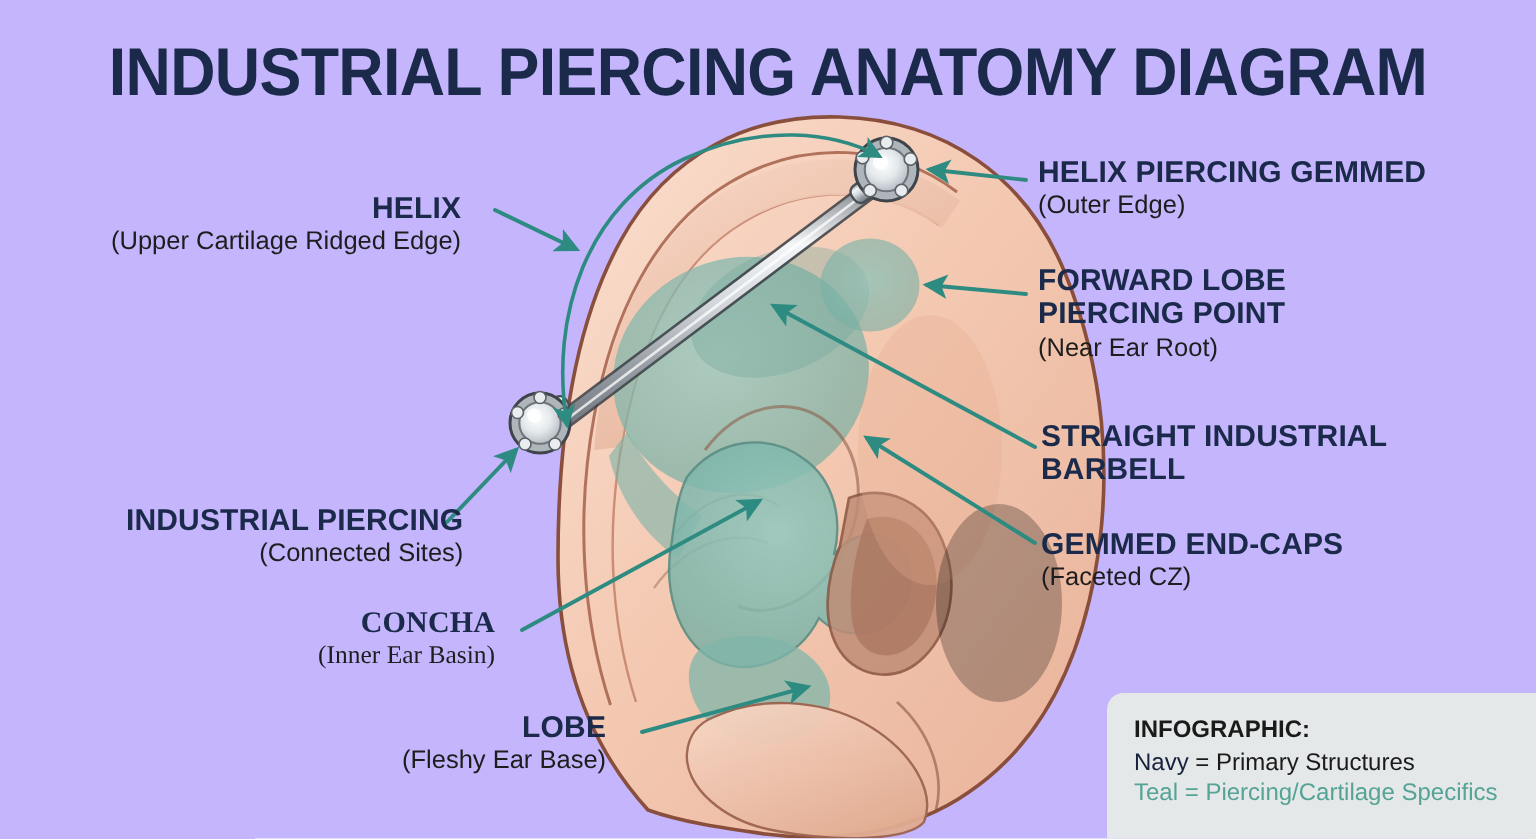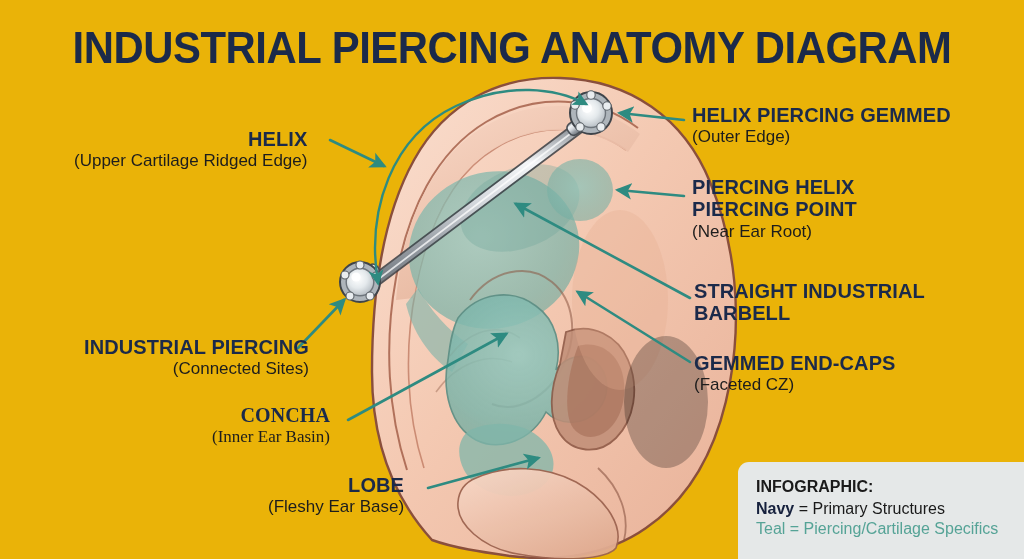--- a/index.html
+++ b/index.html
@@ -5,21 +5,21 @@
 <style>
   html, body {
     margin: 0;
     padding: 0;
     background: #ffffff;
   }
   #canvas {
     position: relative;
     width: 1024px;
     height: 559px;
-    background: #eab308;
+    background: #c4b5fd;
     overflow: hidden;
     font-family: "Liberation Sans", sans-serif;
   }
 
   
   .title {
     position: absolute;
     top: 22px;
     left: 0;
     width: 1024px;
@@ -95,21 +95,21 @@
     margin-bottom: 4px;
   }
   .legend .lg-row {
     font-size: 16px;
     color: #1a1a1a;
     display: block;
     margin-top: 2px;
     white-space: nowrap;
   }
   .legend .lg-row .swatch-navy {
-    font-weight: bold;
+    font-weight: normal;
     color: #16213d;
   }
   .legend .lg-row.teal {
     color: #55a396;
   }
 </style>
 </head>
 <body>
 
 <div id="canvas">
@@ -309,21 +309,21 @@
     <span class="head">LOBE</span>
     <span class="sub">(Fleshy Ear Base)</span>
   </div>
 
   <div class="label align-left" id="lbl-helix-point">
     <span class="head">HELIX PIERCING GEMMED</span>
     <span class="sub">(Outer Edge)</span>
   </div>
 
   <div class="label align-left" id="lbl-fwd-helix">
-    <span class="head">PIERCING HELIX</span>
+    <span class="head">FORWARD LOBE</span>
     <span class="head">PIERCING POINT</span>
     <span class="sub">(Near Ear Root)</span>
   </div>
 
   <div class="label align-left" id="lbl-barbell">
     <span class="head">STRAIGHT INDUSTRIAL</span>
     <span class="head">BARBELL</span>
   </div>
 
   <div class="label align-left" id="lbl-gem-caps">

